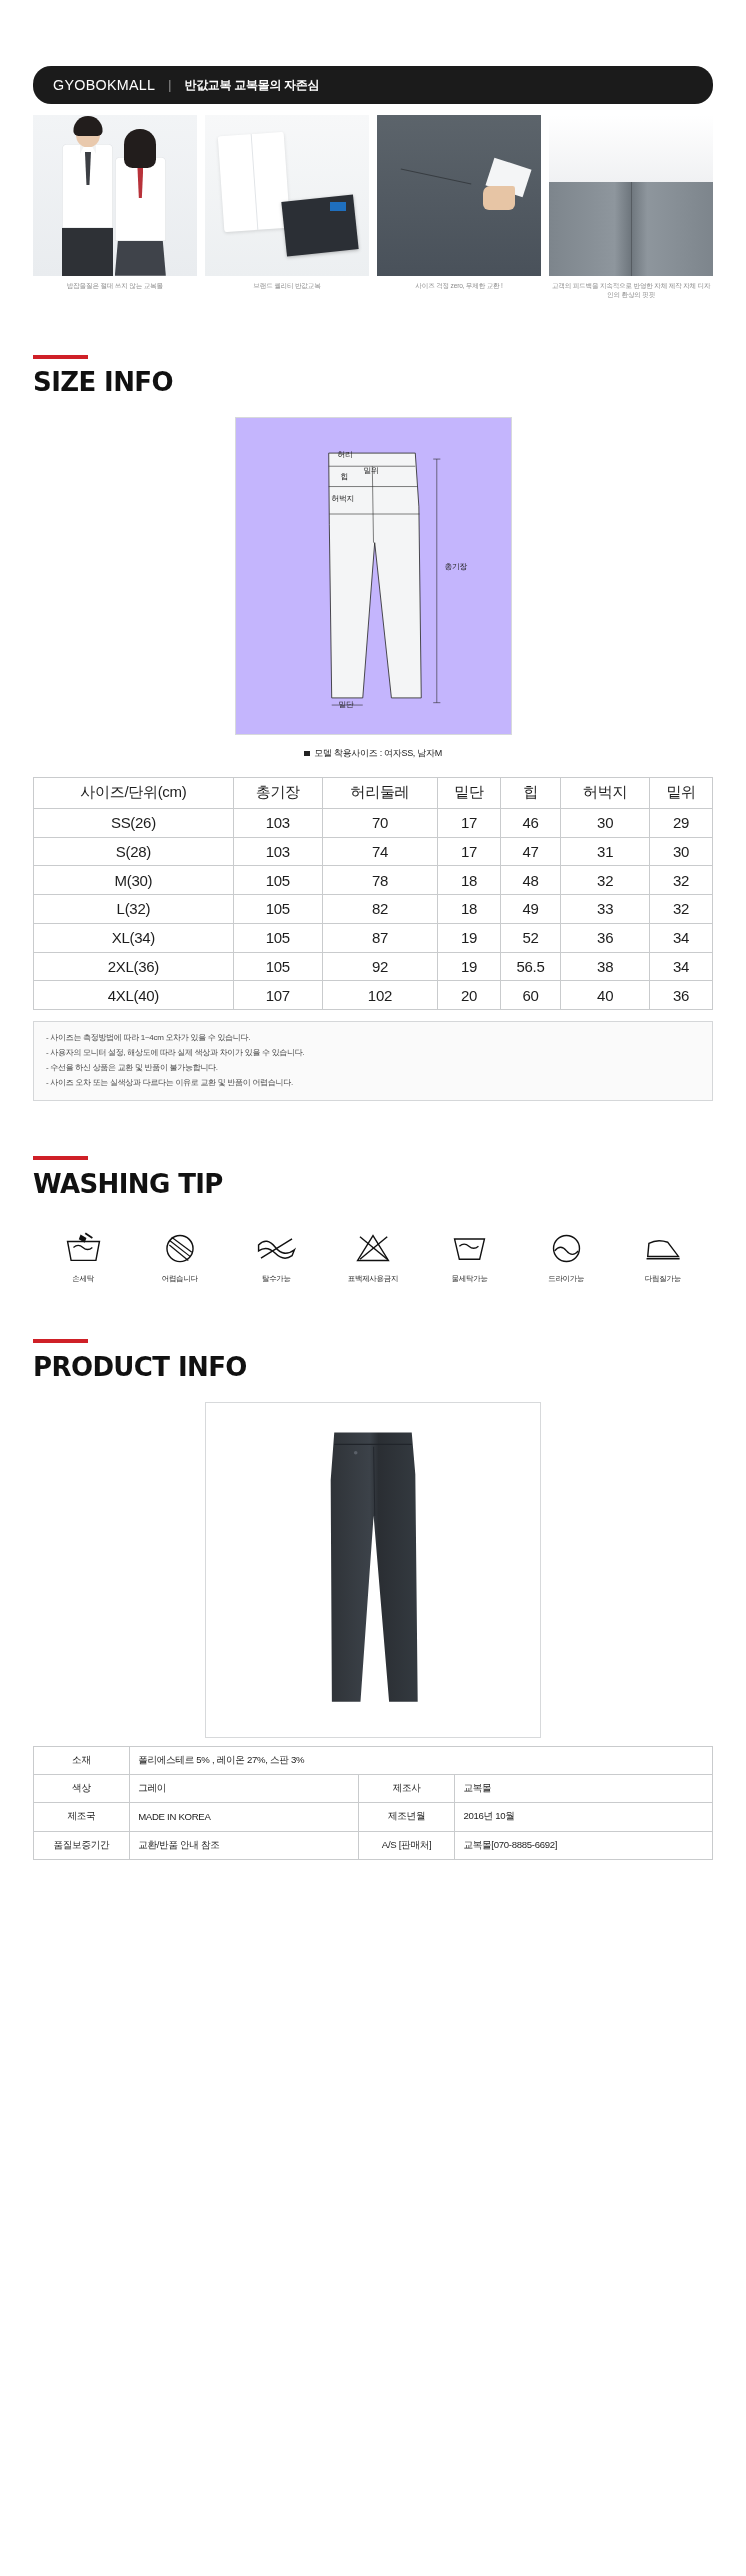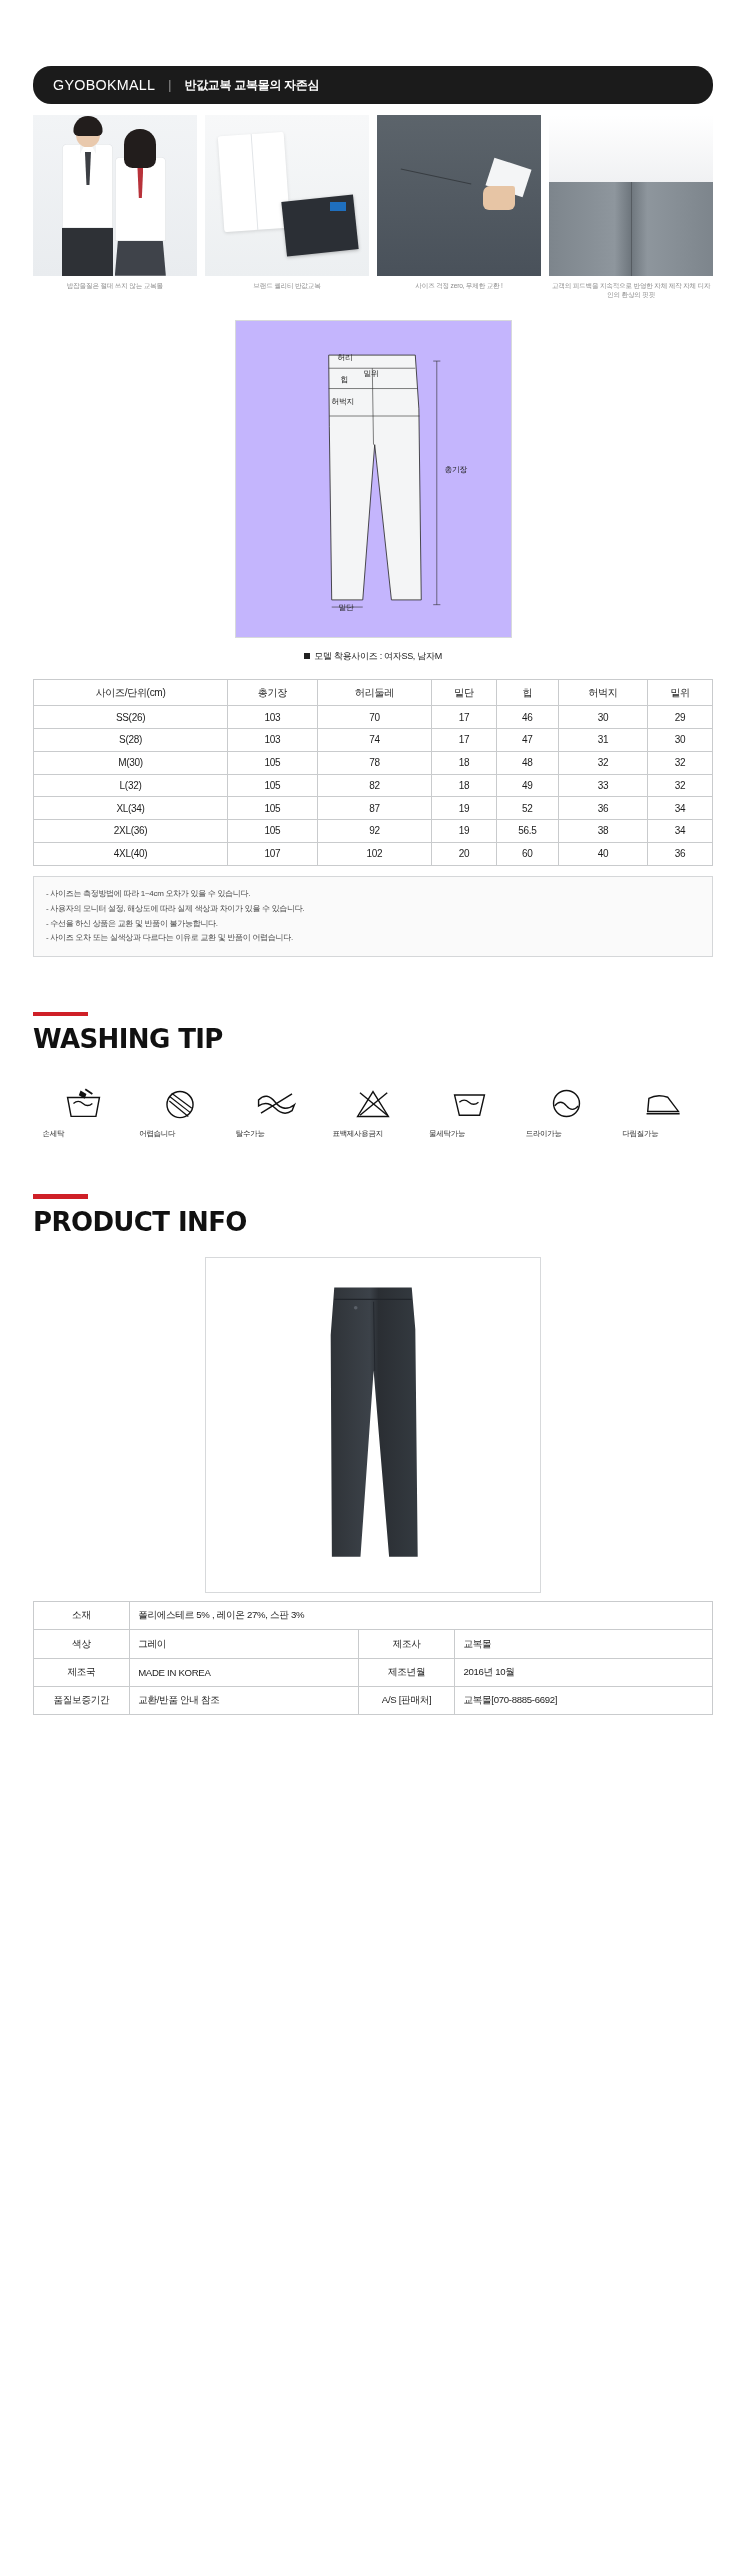--- a/index.html
+++ b/index.html
@@ -221,21 +221,21 @@
   }
   .model-note .sq {
     display: inline-block; width: 5.4px; height: 5.4px; background: #222; margin-right: 4.8px;
   }
 
   
   table.size {
     width: 100%;
     border-collapse: collapse;
     margin-top: 16.7px;
-    font-size: 10px;
+    font-size: 15px;
   }
   table.size th, table.size td {
     border: 0.6px solid #c9cbcd;
     text-align: center;
     padding: 5.4px 2.4px;
     color: #1d1d1d;
     letter-spacing: -0.3px;
   }
   table.size th { font-weight: 400; }
   table.size tbody td:first-child { }
@@ -250,21 +250,21 @@
     letter-spacing: -0.3px;
   }
 
   
   .wash-row {
     display: flex;
     justify-content: space-between;
     margin-top: 27.5px;
     padding: 0 9.6px;
   }
-  .wash-item { width: 81px; }
+  .wash-item { width: 81px; text-align: center; }
   .wash-item .ico { height: 44px; display: flex; align-items: center; justify-content: center; }
   .wash-item .cap {
     font-size: 7.5px; color: #2a2a2a; margin-top: 3.6px; letter-spacing: -0.3px;
   }
 
   
   .product-box {
     margin: 20px auto 0 auto;
     width: 334px;
     height: 334px;
@@ -357,20 +357,24 @@
         <div class="legs"></div>
         <div class="shirt-back"></div>
         <div class="seam"></div>
       </div>
       <div class="photo-caption">고객의 피드백을 지속적으로 반영한 자체 제작 자체 디자인의 환상의 핏핏</div>
     </div>
 
   </div>
 
   <div class="section">
+    <div class="heading-wrap">
+      <div class="heading-rule"></div>
+      <h2 class="heading">SIZE INFO</h2>
+    </div>
 
     <div class="diagram-box">
       <svg class="pants-svg" width="203" height="281" viewBox="0 0 340 470">
         <path d="M95,30 L240,30 L246,120 L250,440 L200,440 L172,180 L152,440 L100,440 L96,150 Z" fill="#f4f5f6" stroke="#2a2a2a" stroke-width="1.4"></path>
         <line x1="95" y1="52" x2="240" y2="52" stroke="#2a2a2a" stroke-width="1"></line>
         <line x1="95" y1="86" x2="243" y2="86" stroke="#2a2a2a" stroke-width="1"></line>
         <line x1="96" y1="132" x2="247" y2="132" stroke="#2a2a2a" stroke-width="1"></line>
         <line x1="168" y1="52" x2="170" y2="180" stroke="#2a2a2a" stroke-width="1"></line>
         <line x1="276" y1="40" x2="276" y2="448" stroke="#2a2a2a" stroke-width="1"></line>
         <line x1="270" y1="40" x2="282" y2="40" stroke="#2a2a2a" stroke-width="1"></line>

